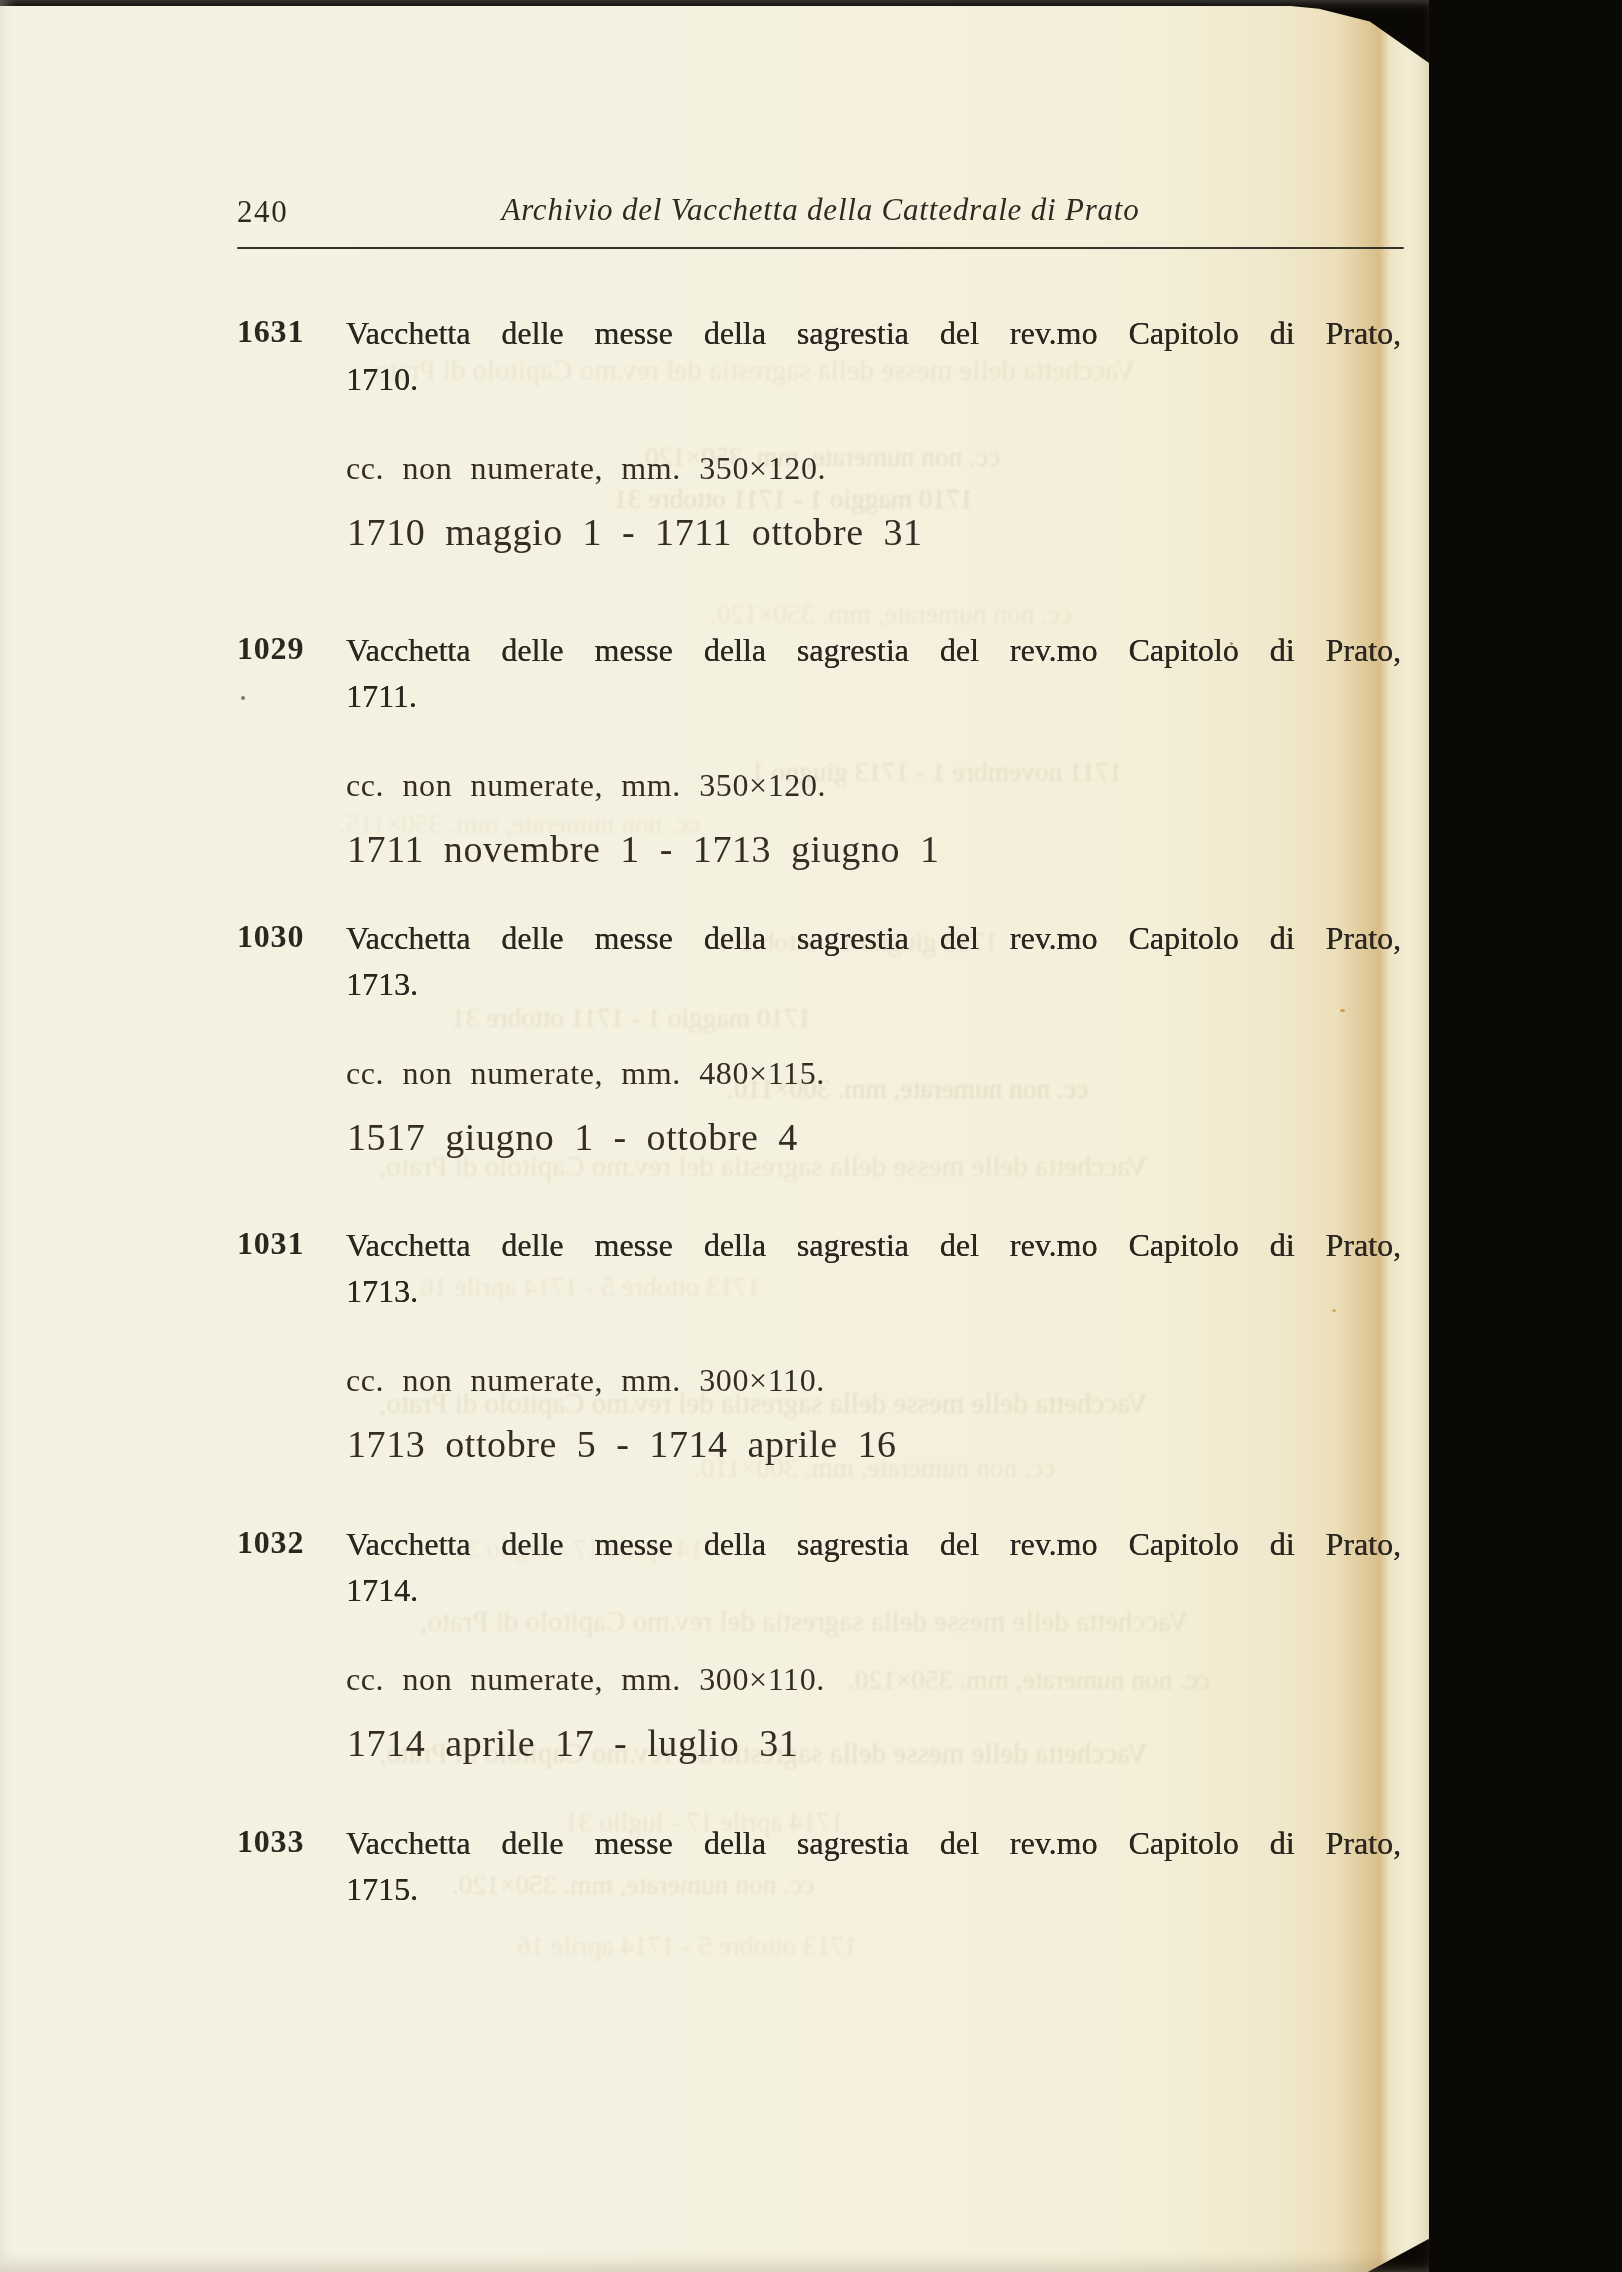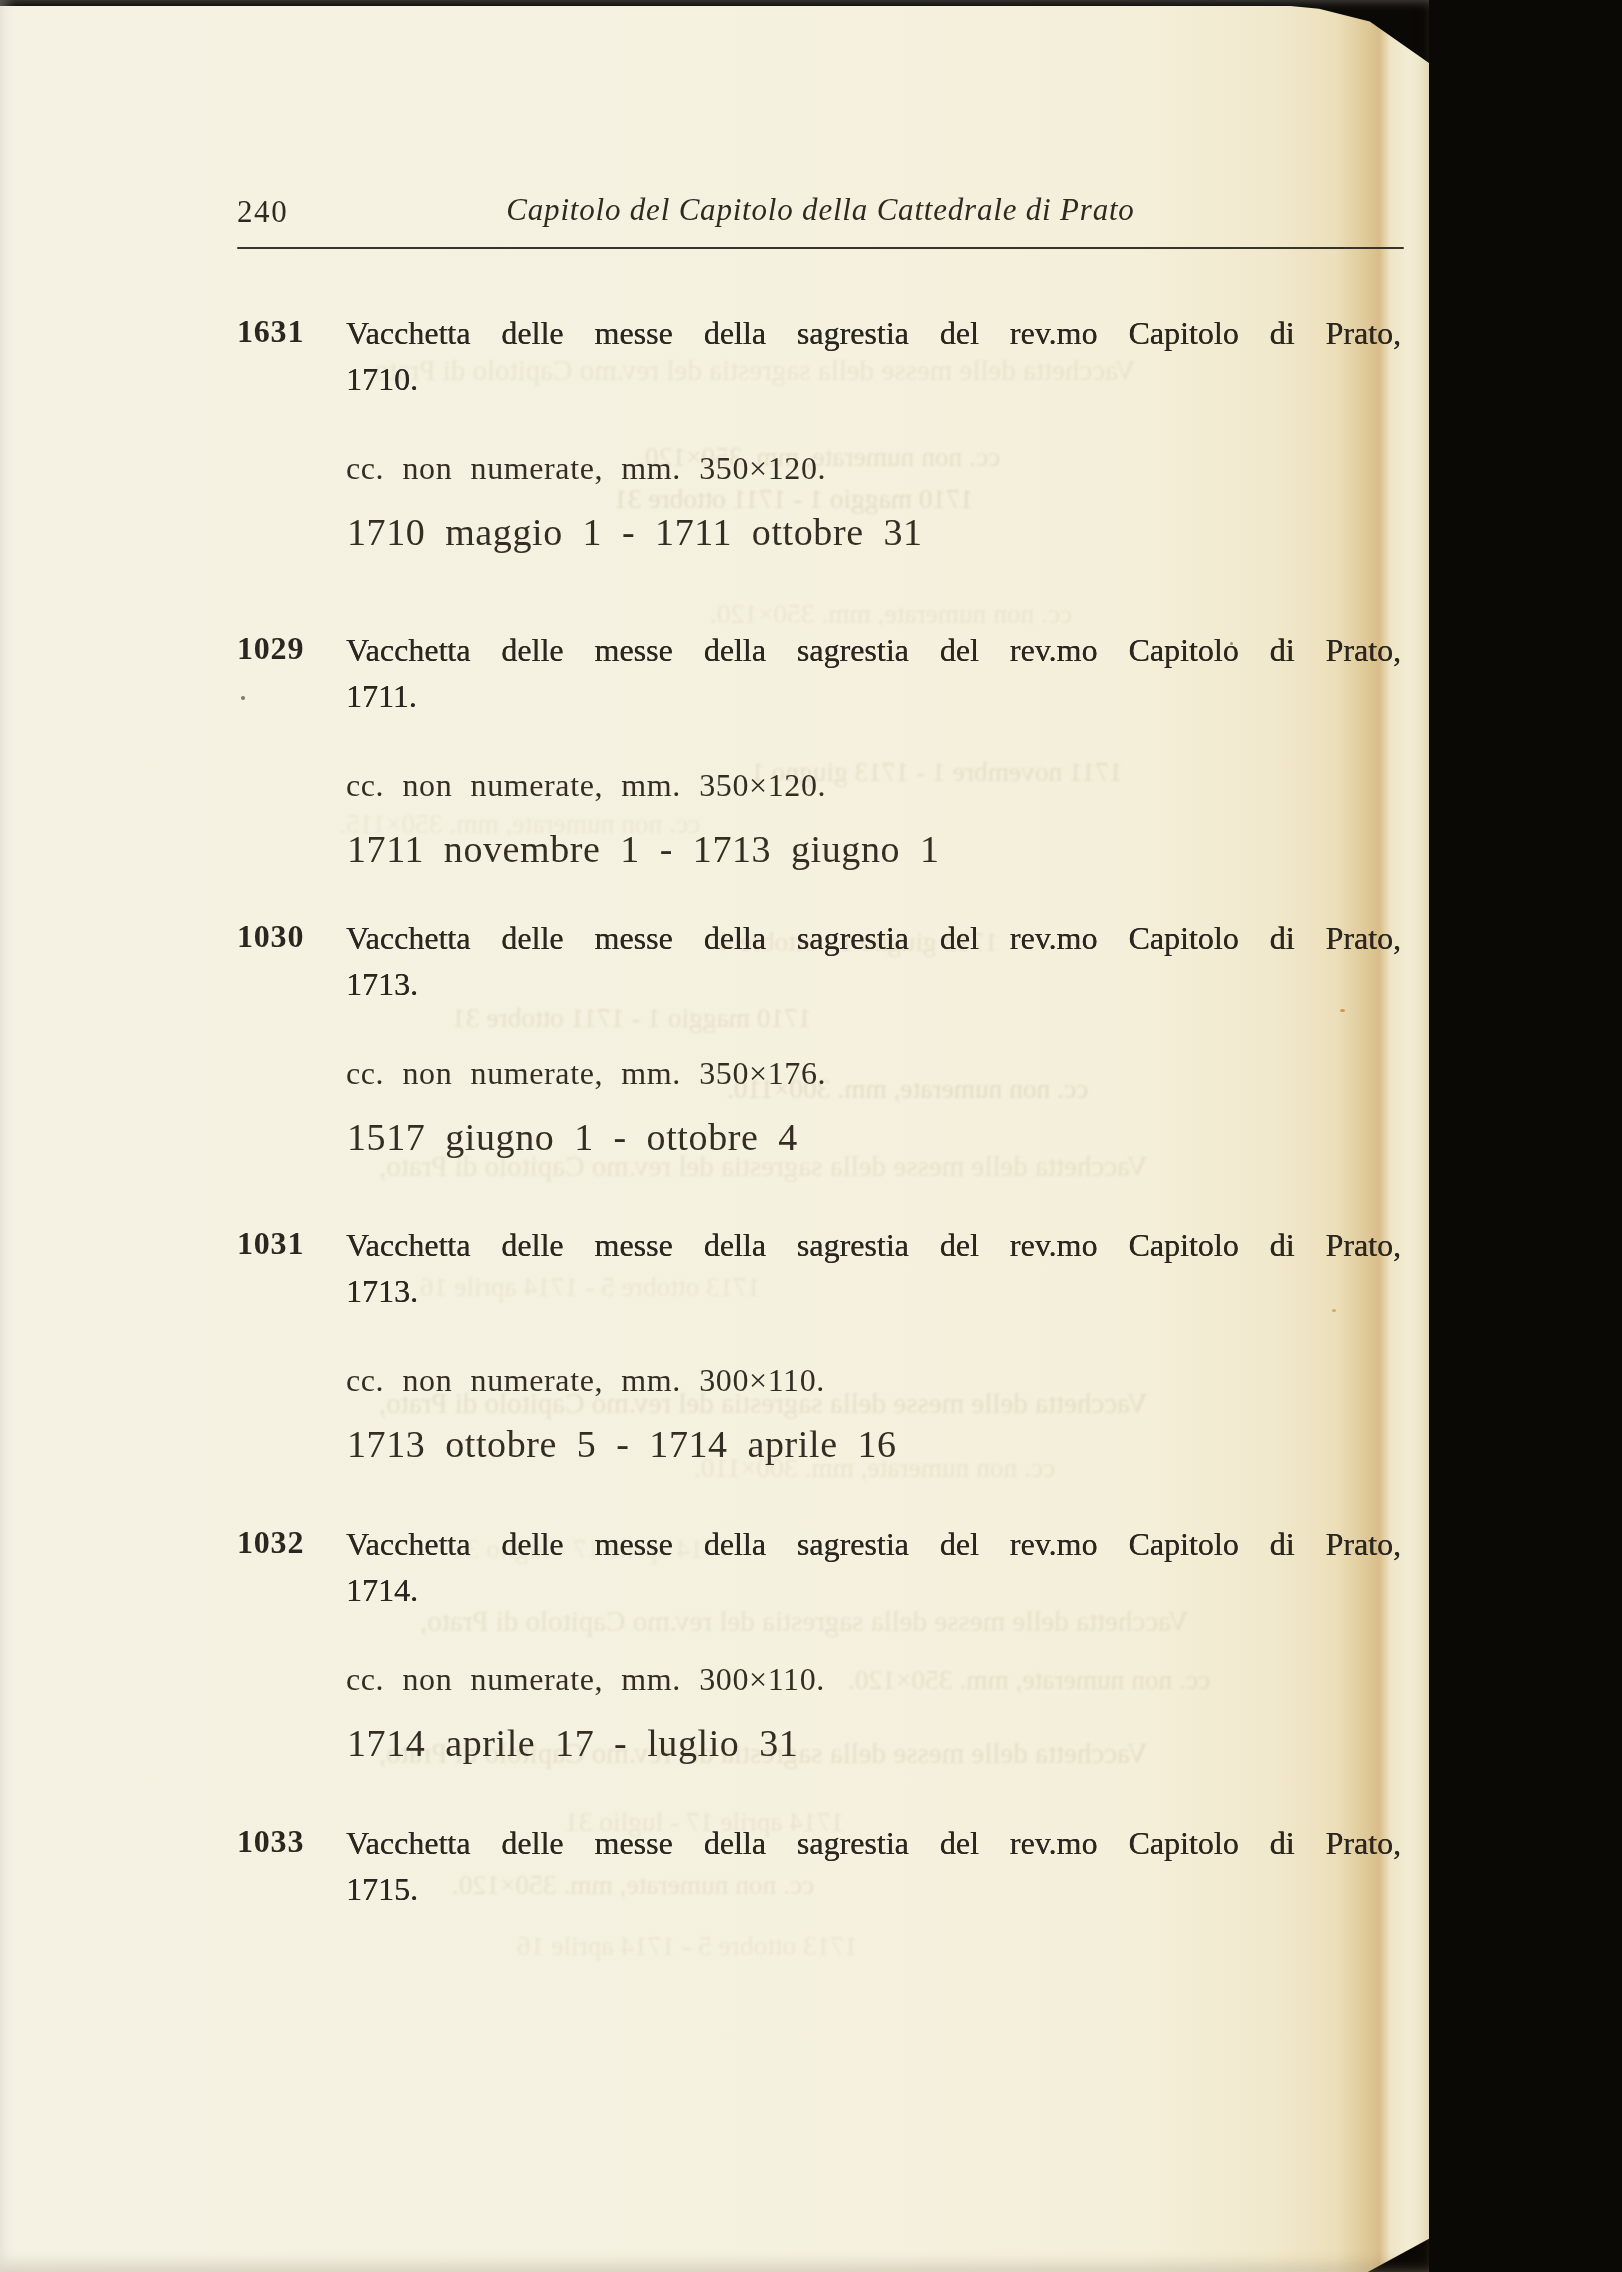--- a/index.html
+++ b/index.html
@@ -191,21 +191,21 @@
   <div class="corner-tr"></div>
   <div class="corner-br"></div>
   <div class="gutter-crease"></div>
 
   <div class="speck" style="left:241px;top:696px;width:4px;height:4px;background:#4a4336;opacity:.7"></div>
   <div class="speck" style="left:1230px;top:642px;width:3.2px;height:3.2px;background:#5a4c32;opacity:.6"></div>
   <div class="speck" style="left:1340px;top:1009px;width:4.8px;height:3.2px;background:#c9822e;opacity:.75"></div>
   <div class="speck" style="left:1332px;top:1309px;width:4px;height:3.2px;background:#c9822e;opacity:.6"></div>
 
   <div class="page-number">240</div>
-  <div class="running-title">Capitolo del Capitolo della Cattedrale di Prato</div>
+  <div class="running-title">Archivio del Vacchetta della Cattedrale di Prato</div>
   <div class="header-rule"></div>
 
   <div class="entry" style="top:311px">
     <div class="entry-number">1631</div>
     <div class="entry-body">
       <div class="entry-line1">Vacchetta delle messe della sagrestia del rev.mo Capitolo di Prato,</div>
       <div class="entry-year">1710.</div>
     </div>
     <div class="entry-collation">cc. non numerate, mm. 350×120.</div>
     <div class="entry-dates">1710 maggio 1 - 1711 ottobre 31</div>
@@ -220,21 +220,21 @@
     <div class="entry-collation">cc. non numerate, mm. 350×120.</div>
     <div class="entry-dates">1711 novembre 1 - 1713 giugno 1</div>
   </div>
 
   <div class="entry" style="top:916px">
     <div class="entry-number">1030</div>
     <div class="entry-body">
       <div class="entry-line1">Vacchetta delle messe della sagrestia del rev.mo Capitolo di Prato,</div>
       <div class="entry-year">1713.</div>
     </div>
-    <div class="entry-collation">cc. non numerate, mm. 350×176.</div>
+    <div class="entry-collation">cc. non numerate, mm. 480×115.</div>
     <div class="entry-dates">1517 giugno 1 - ottobre 4</div>
   </div>
 
   <div class="entry" style="top:1223px">
     <div class="entry-number">1031</div>
     <div class="entry-body">
       <div class="entry-line1">Vacchetta delle messe della sagrestia del rev.mo Capitolo di Prato,</div>
       <div class="entry-year">1713.</div>
     </div>
     <div class="entry-collation">cc. non numerate, mm. 300×110.</div>

